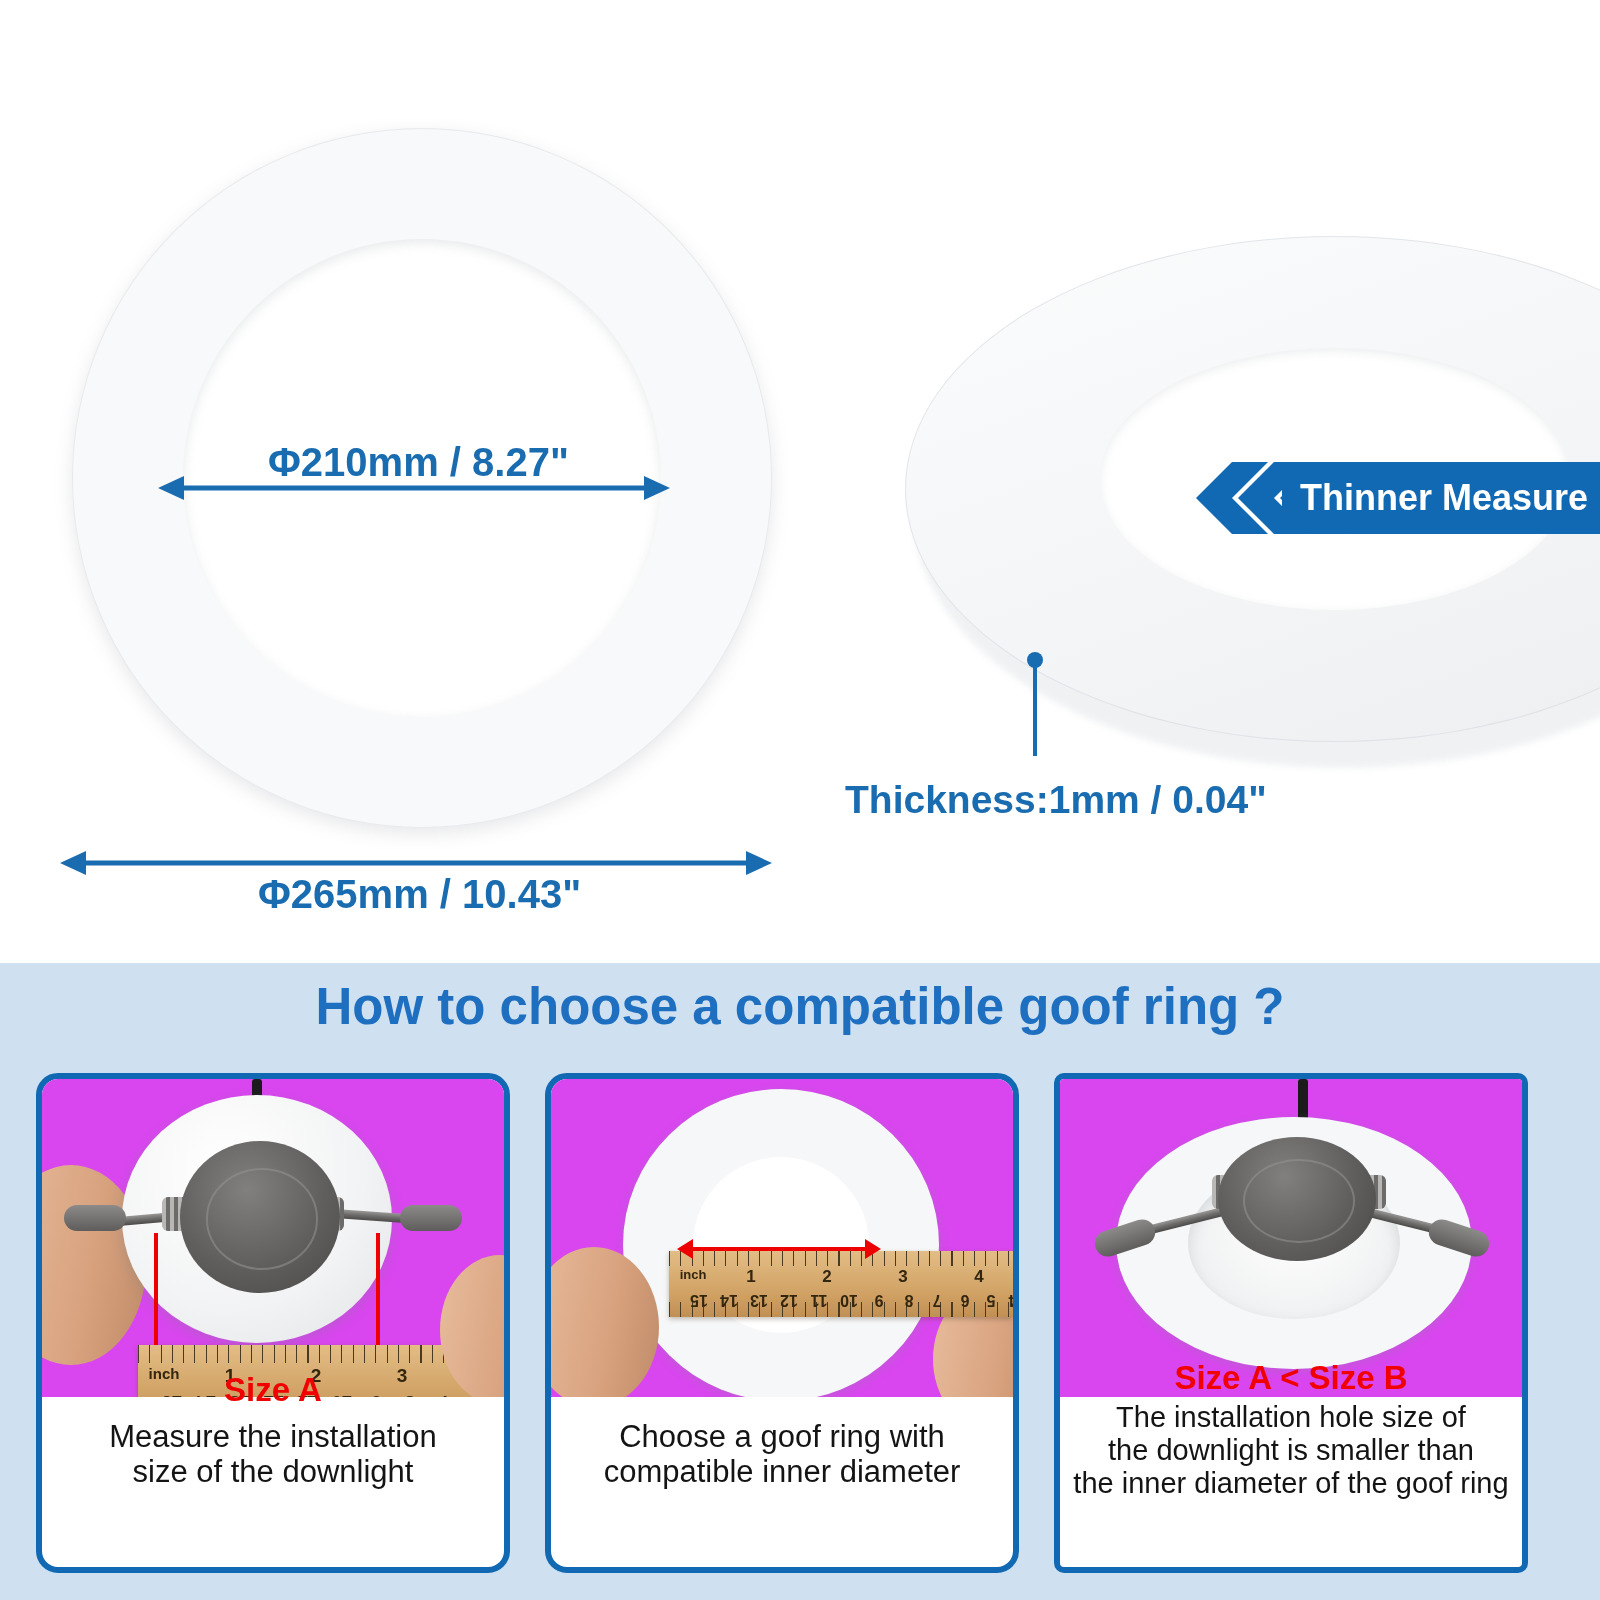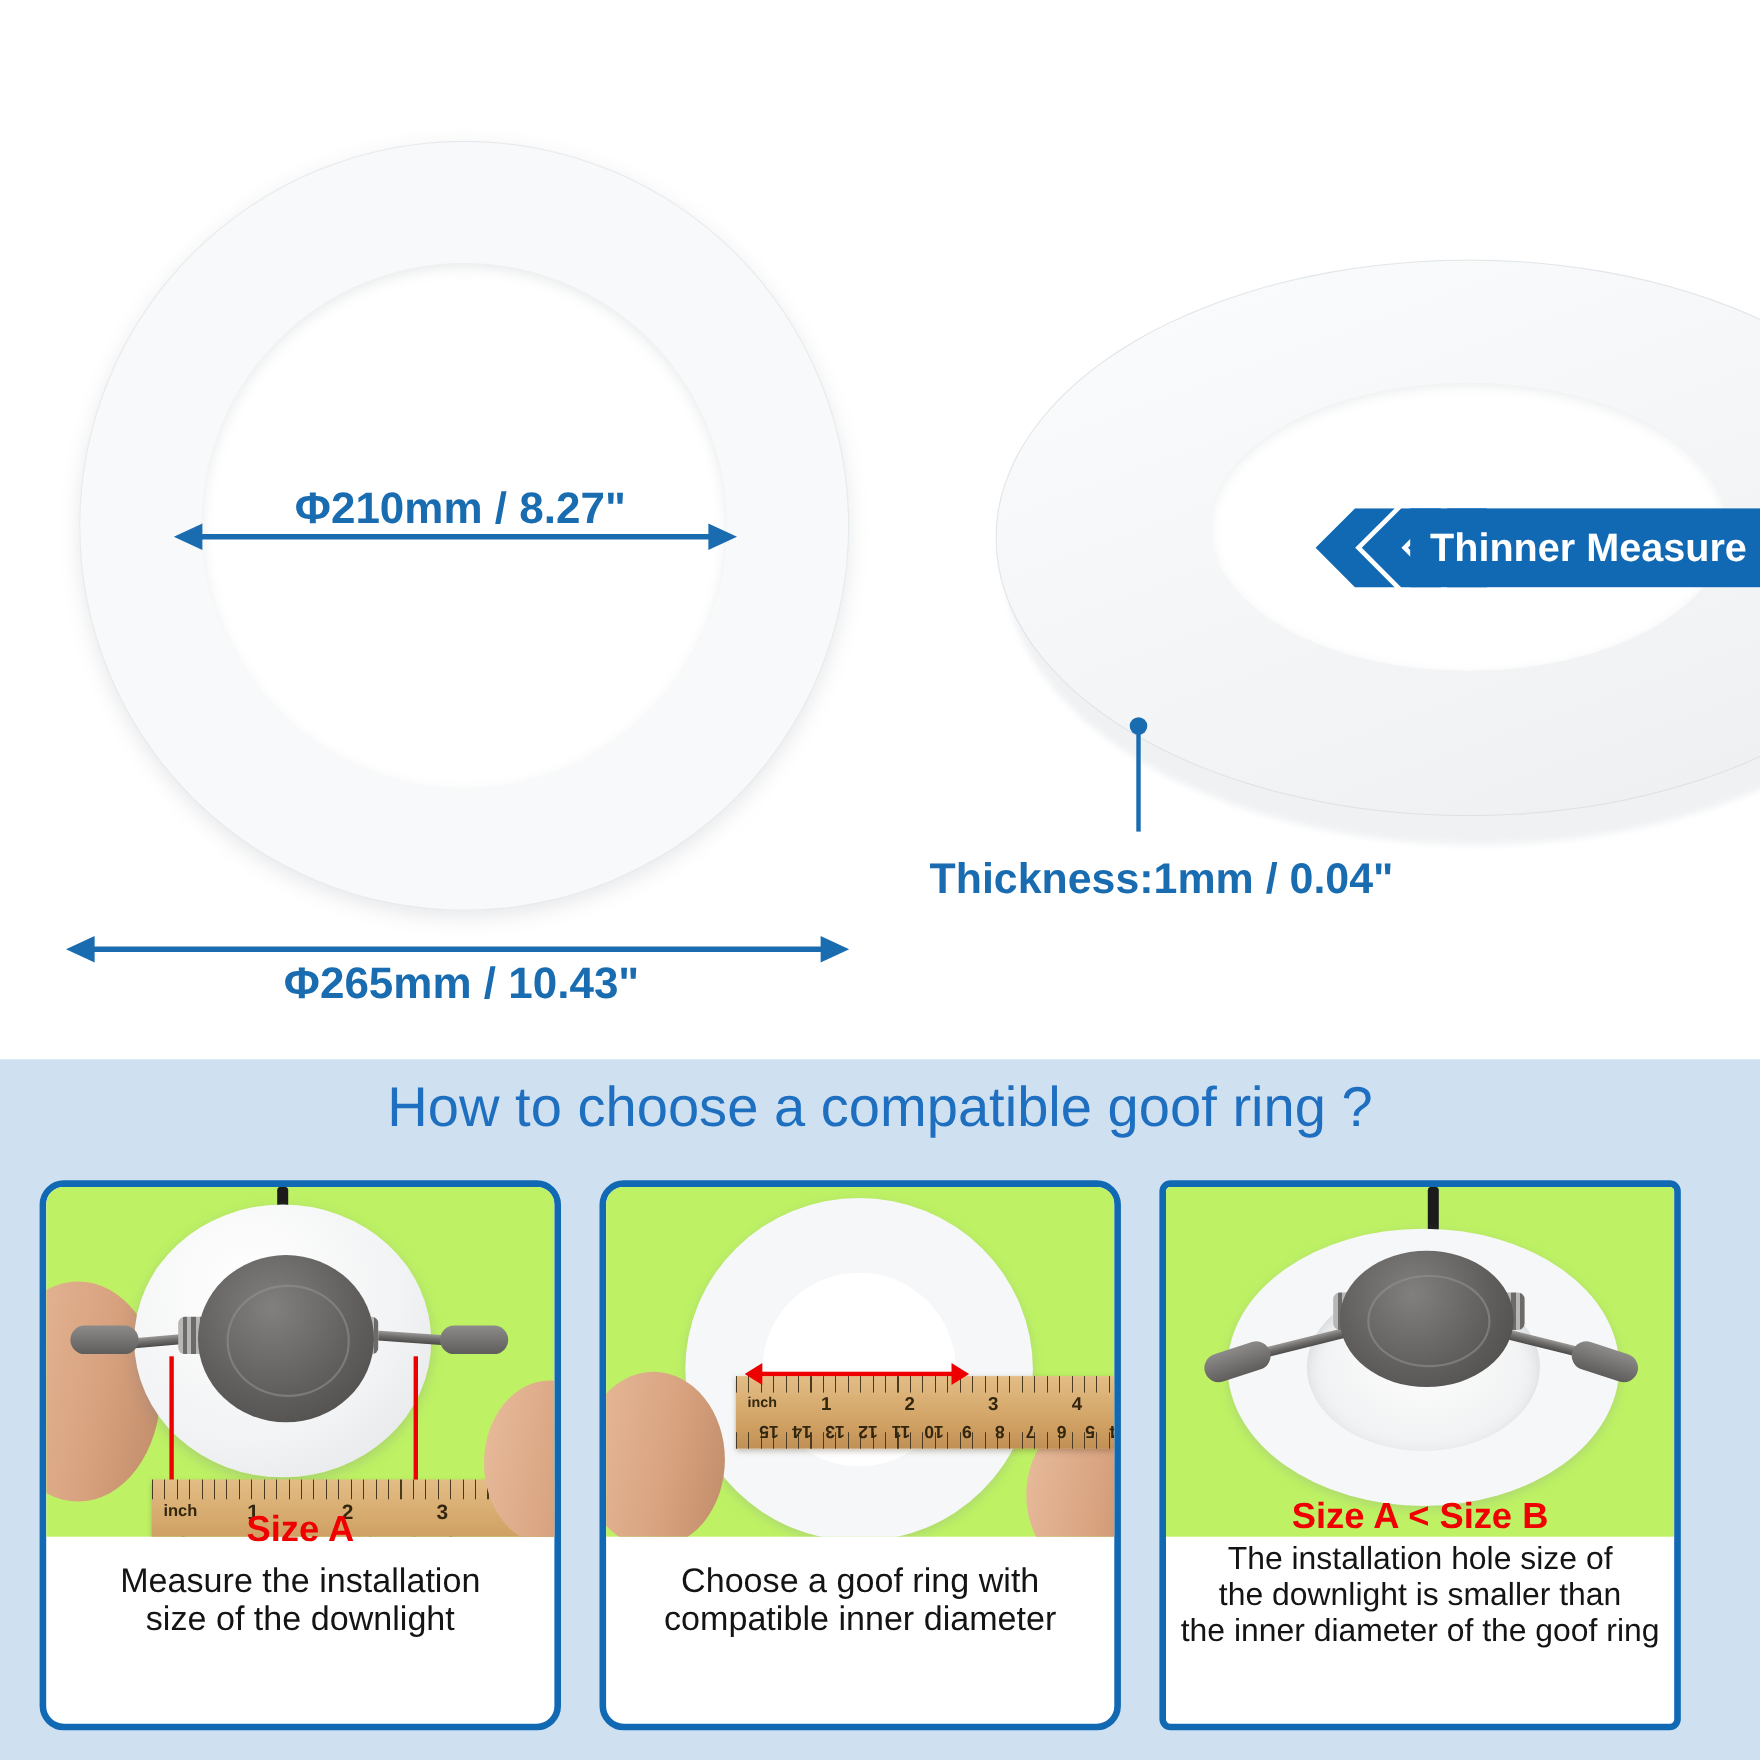--- a/index.html
+++ b/index.html
@@ -169,21 +169,21 @@
     background: #cfe1f1;
   }
   #howto-title {
     position: absolute;
     left: 0;
     top: 14px;
     width: 1600px;
     text-align: center;
     color: #1f6fc0;
     font-size: 51px;
-    font-weight: normal;
+    font-weight: bold;
     white-space: nowrap;
   }
 
   .panel {
     position: absolute;
     top: 110px;
     width: 474px;
     height: 500px;
     background: #ffffff;
     border: 6px solid #1168b3;
@@ -192,21 +192,21 @@
     box-sizing: border-box;
   }
   #panel-1 { left: 36px; }
   #panel-2 { left: 545px; }
   #panel-3 { left: 1054px; border-radius: 10px; }
 
   .panel-photo {
     position: relative;
     width: 100%;
     height: 318px;
-    background: #bef264;
+    background: #d946ef;
     overflow: hidden;
   }
   .size-tag {
     position: absolute;
     left: 0;
     width: 100%;
     text-align: center;
     color: #f00000;
     font-size: 33px;
     font-weight: bold;

